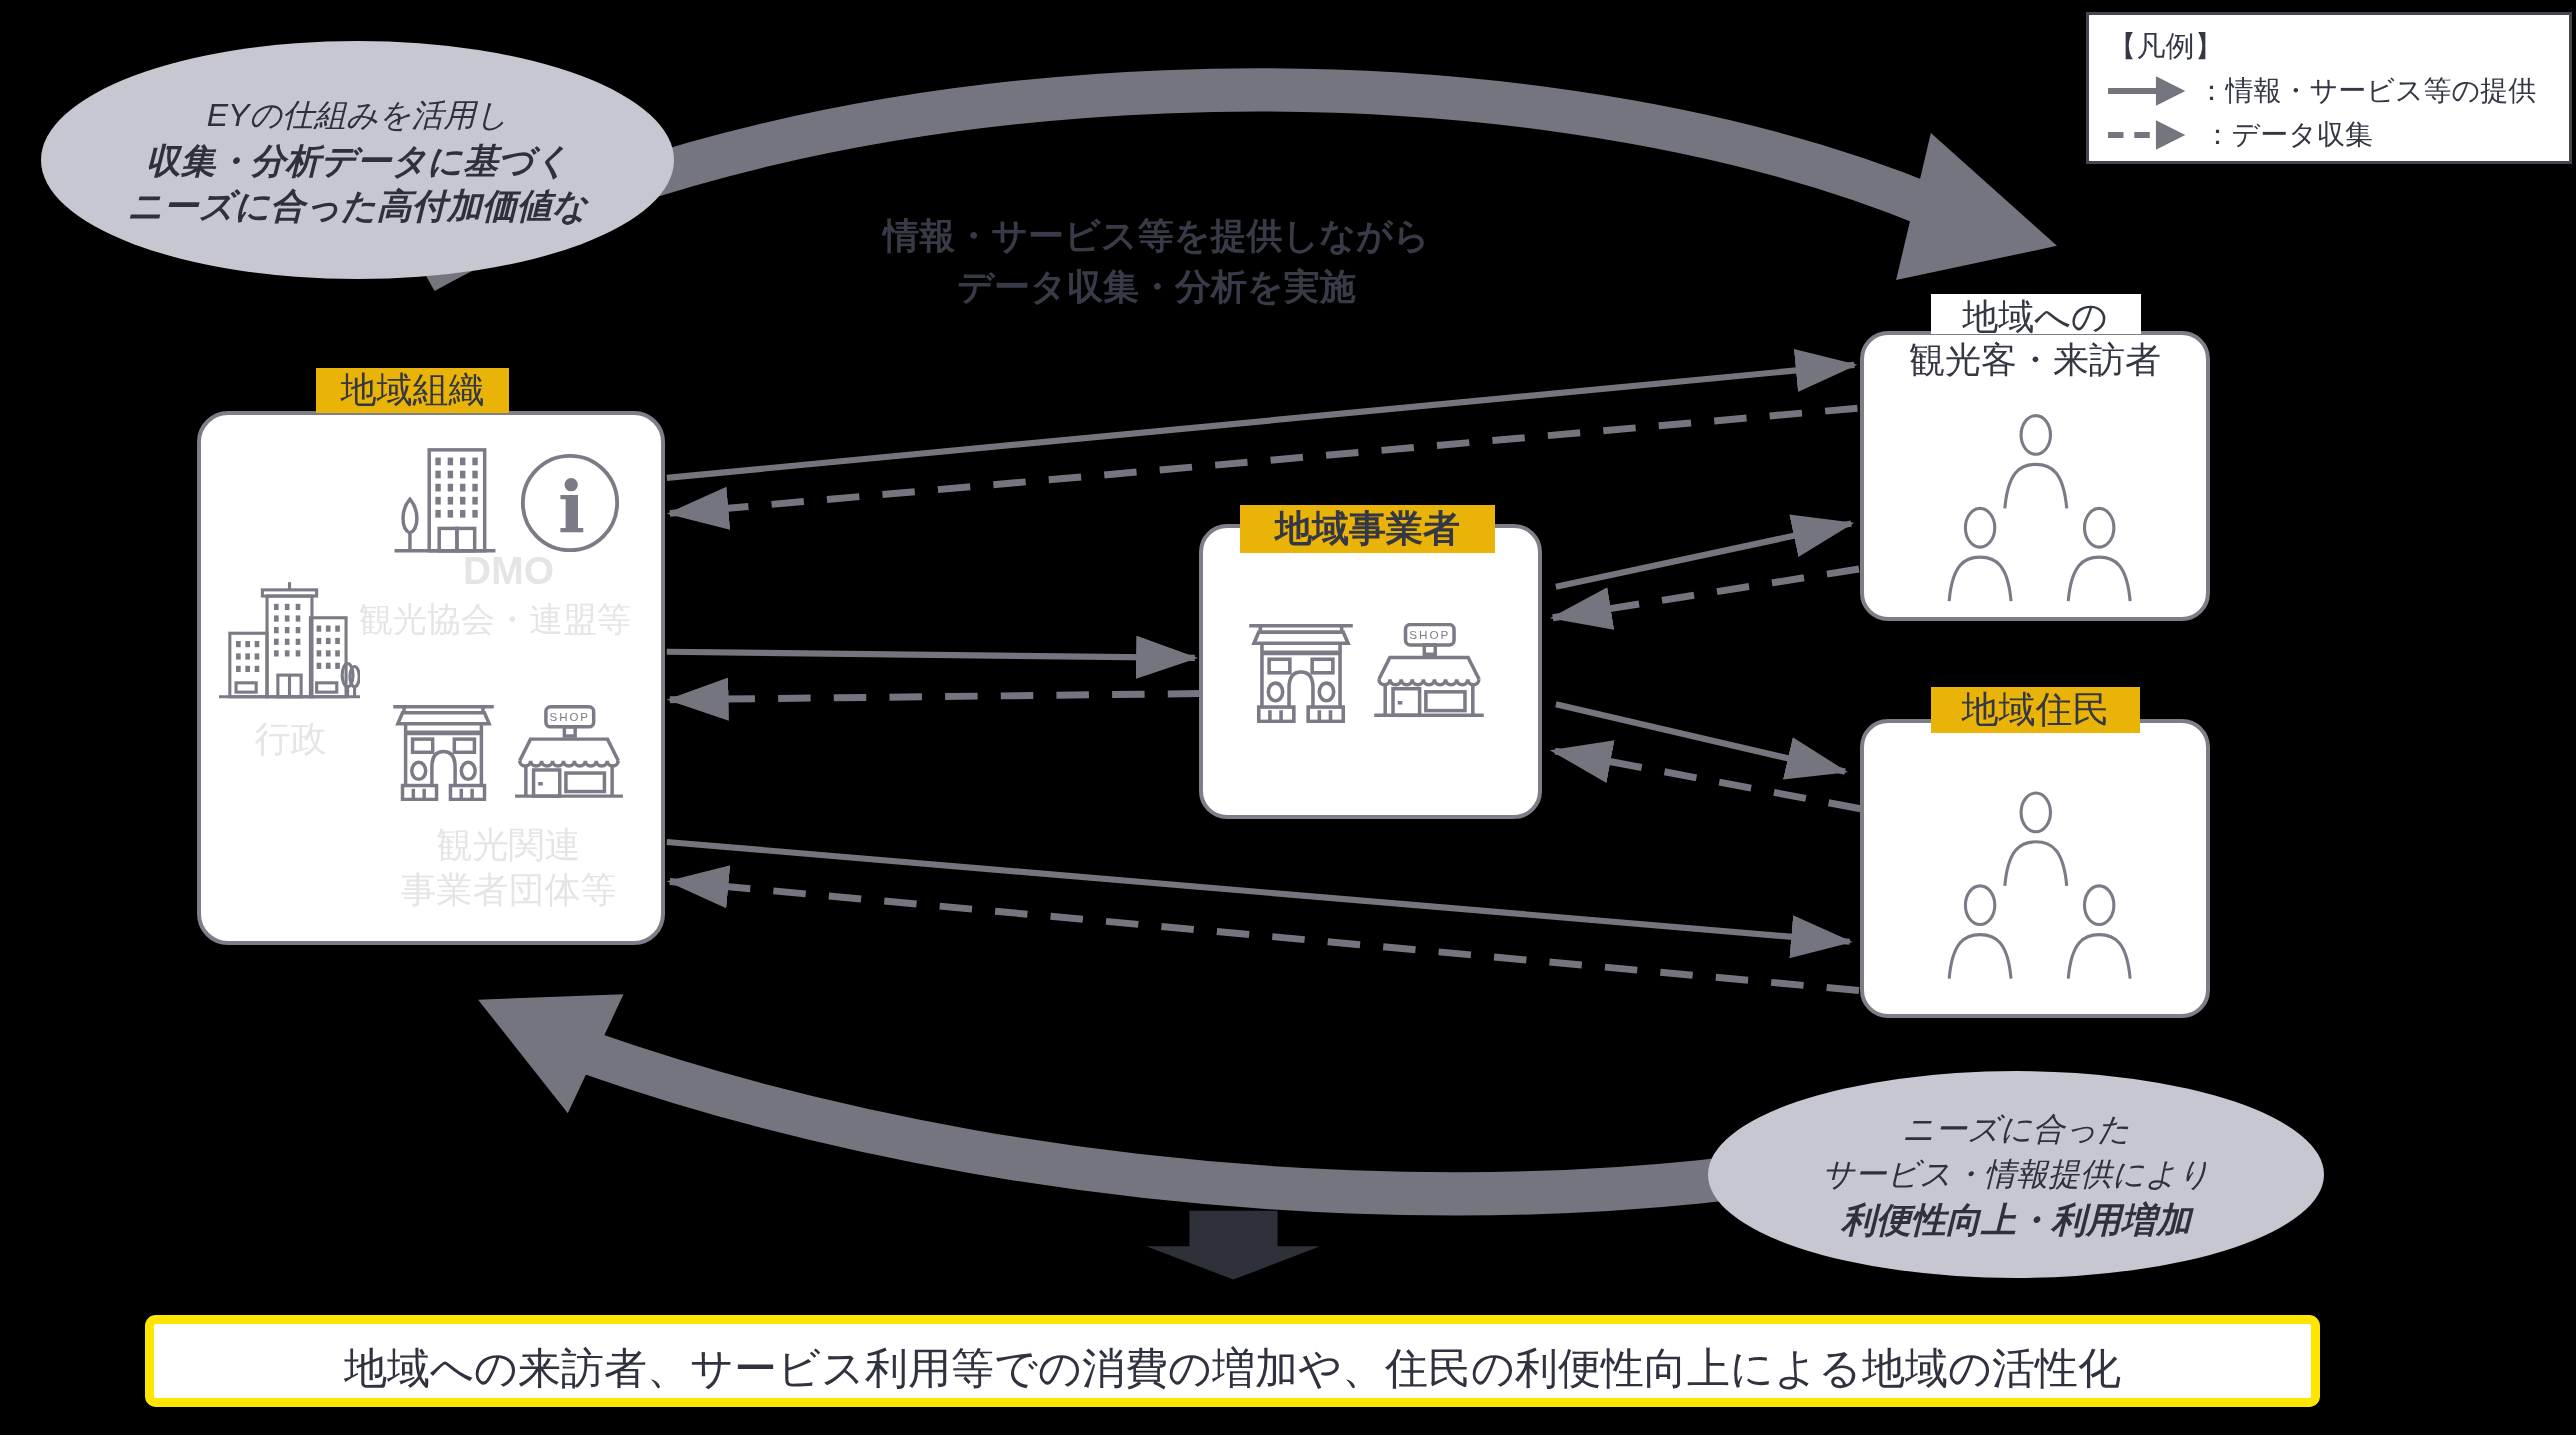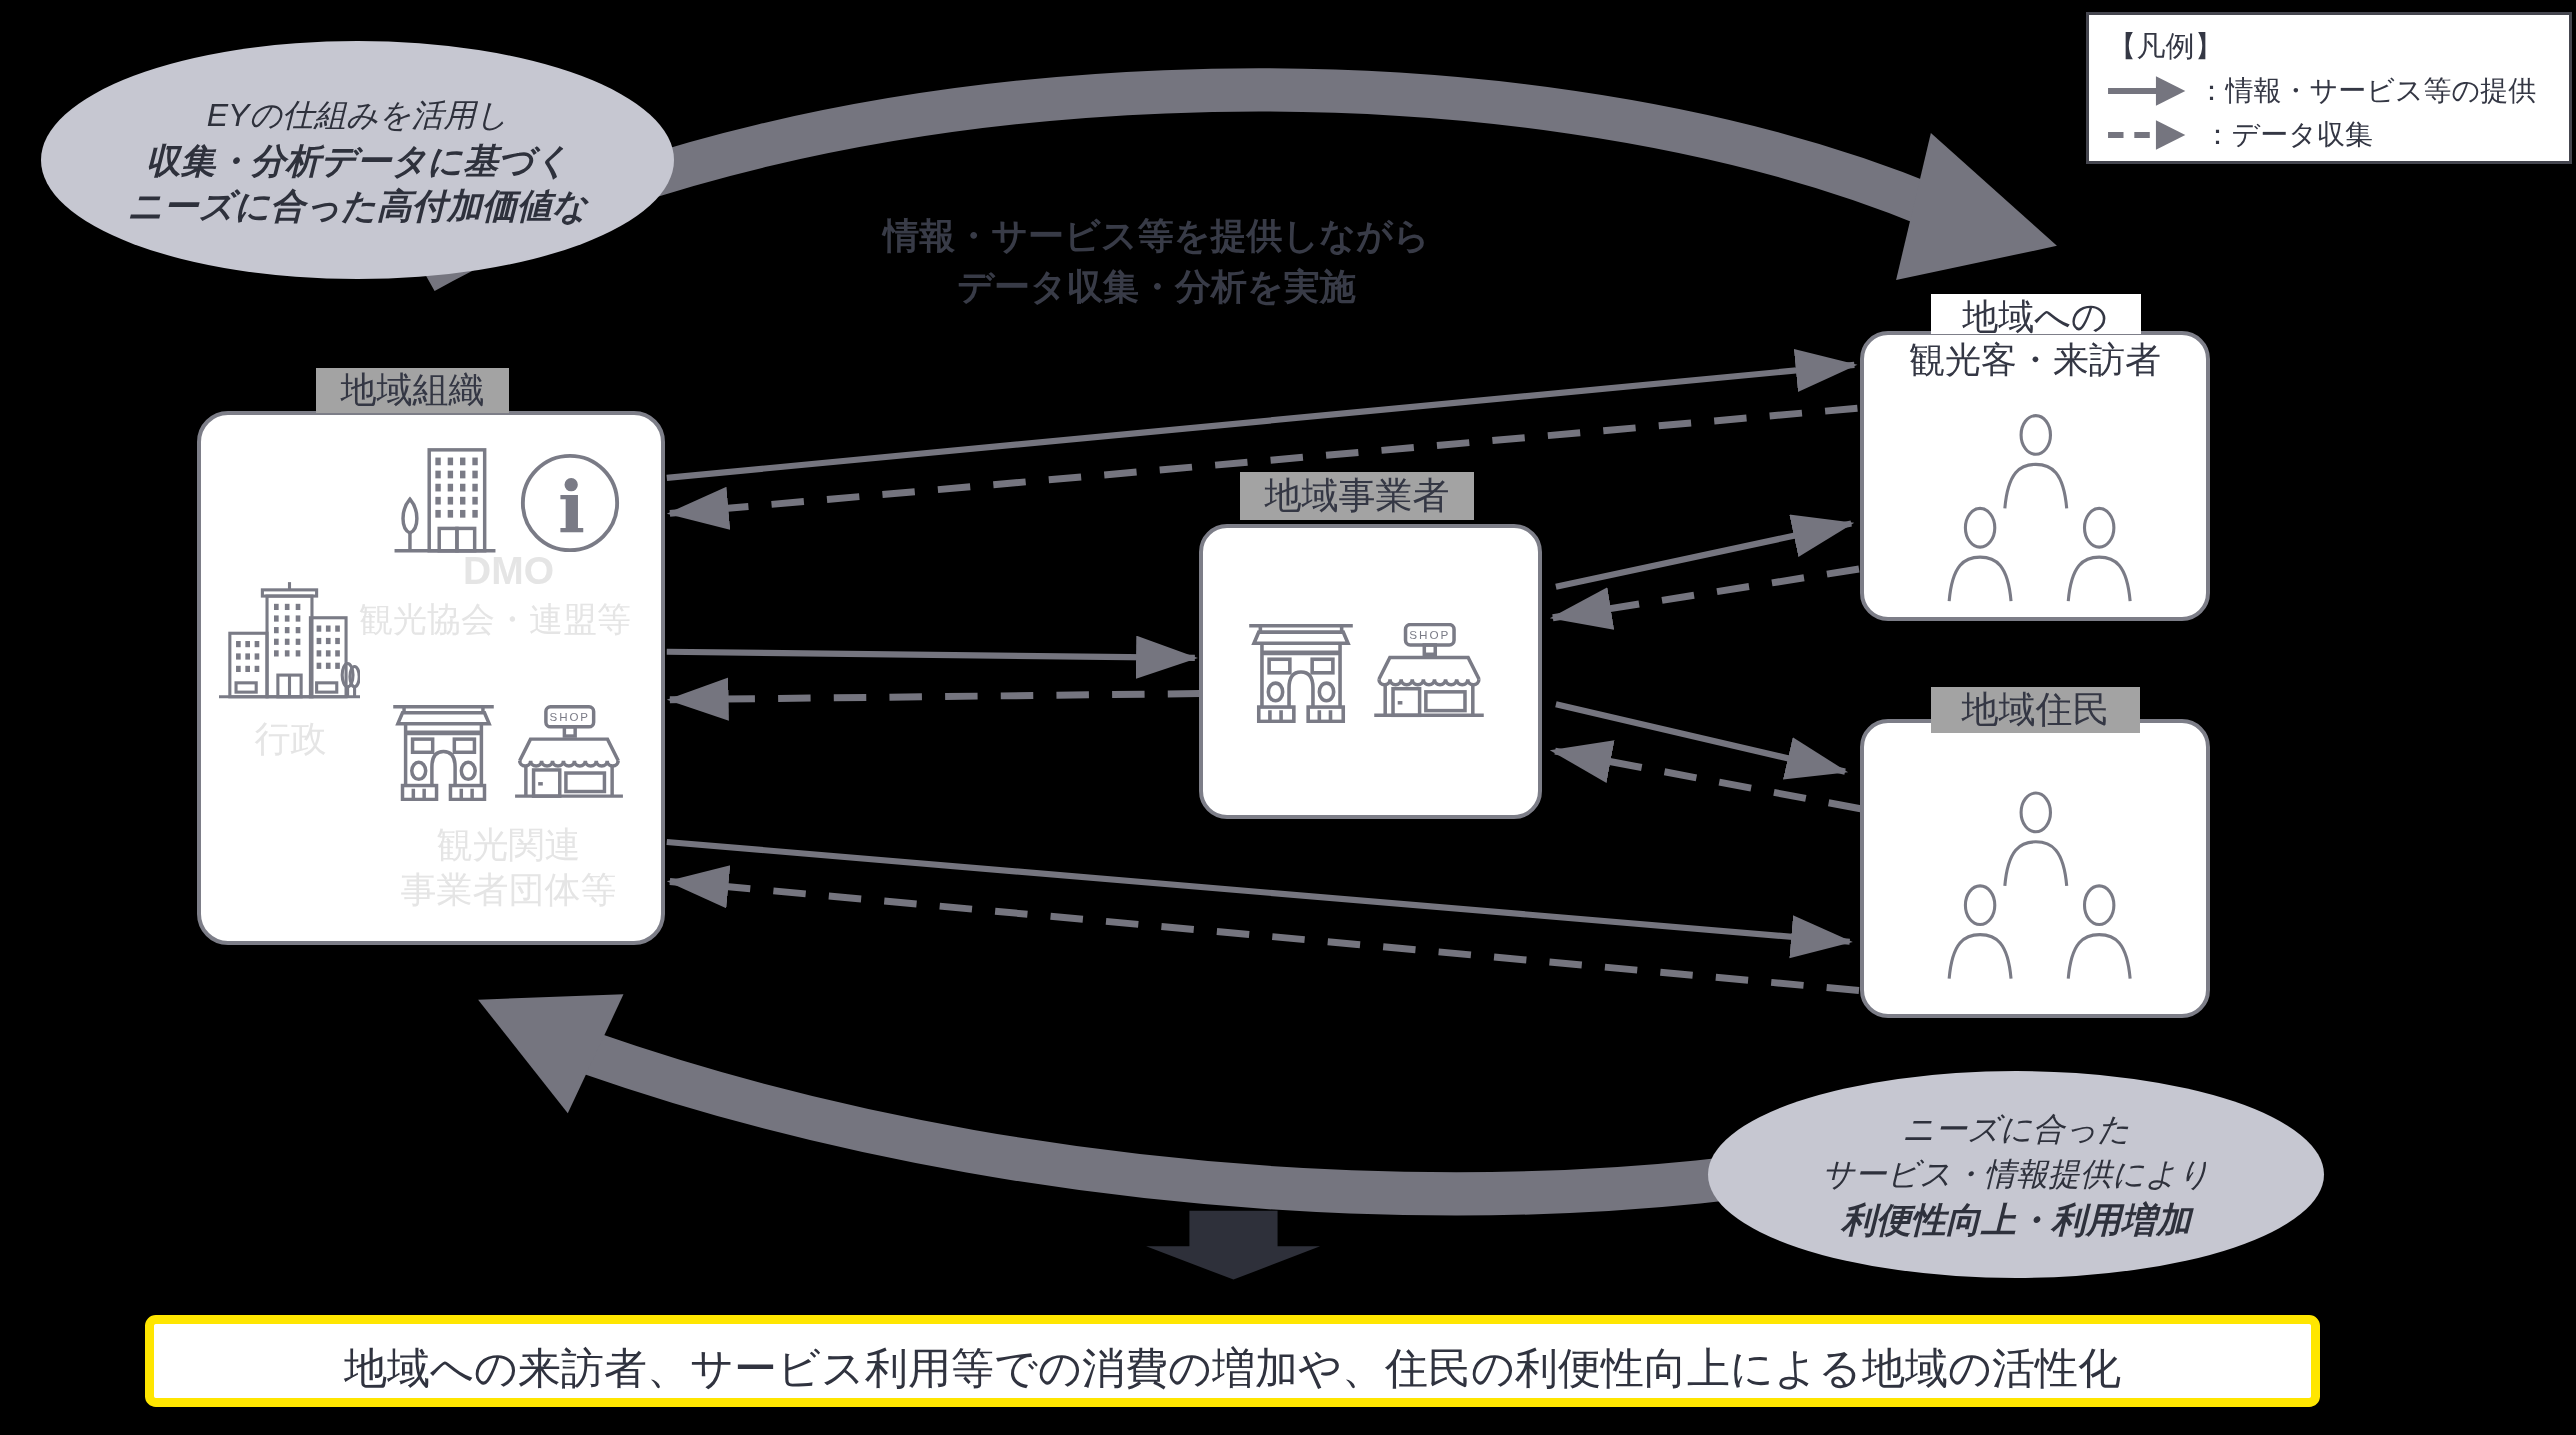--- a/index.html
+++ b/index.html
@@ -8,21 +8,21 @@
   .abs{position:absolute;}
   svg{display:block;}
   
   #arrow-layer{position:absolute;left:0;top:0;z-index:1;}
   .bubble{position:absolute;z-index:2;background:#c6c7d1;border-radius:50%;
           display:flex;flex-direction:column;align-items:center;justify-content:center;
           text-align:center;color:#2e313c;font-style:italic;}
   .node-box{position:absolute;z-index:3;background:#fff;border:4.6px solid #7d7e88;
             border-radius:31px;box-sizing:border-box;}
   .layer4{position:absolute;z-index:4;}
-  .node-label{position:absolute;z-index:4;background:#a3a3a3;color:#343744;
+  .node-label{position:absolute;z-index:4;background:#eab308;color:#343744;
               display:flex;align-items:center;justify-content:center;
               font-size:36px;font-weight:500;white-space:nowrap;}
   .box-text{position:absolute;z-index:4;text-align:center;color:#e5e5e5;white-space:nowrap;}
   .bubble .r1{font-size:32px;font-weight:500;line-height:45px;}
   .bubble .bold{font-size:35px;font-weight:700;line-height:45px;}
   #center-note{position:absolute;z-index:2;text-align:center;color:#383b47;font-weight:700;}
   #center-note .nt{font-size:37px;line-height:45px;margin-bottom:23px;}
   #center-note .nl{font-size:36px;line-height:51px;}
   #legend{position:absolute;z-index:4;background:#fff;border:3.1px solid #45464f;
           box-sizing:border-box;}
@@ -243,21 +243,21 @@
     <line x1="34" y1="102" x2="40" y2="102"></line>
     <rect x="70" y="88" width="50" height="24"></rect>
   </g>
   <text x="75" y="21" text-anchor="middle" font-size="15" letter-spacing="2.5" fill="#7a7b86" font-family="Liberation Sans, sans-serif">SHOP</text>
 </svg>
 
 <div class="box-text" style="left:352px;top:821px;width:313px;font-size:36px;">観光関連</div>
 <div class="box-text" style="left:352px;top:866px;width:313px;font-size:36px;">事業者団体等</div>
 
 <div class="node-box" style="left:1199px;top:524px;width:343px;height:295px;border-radius:28px;"></div>
-<div class="node-label" style="left:1240px;top:472px;width:234px;height:48px;font-size:37px;">地域事業者</div>
+<div class="node-label" style="left:1240px;top:505px;width:255px;height:48px;font-size:37px;font-weight:bold;">地域事業者</div>
 
 <svg class="layer4" style="left:1247px;top:621px;" width="108" height="102" viewBox="0 0 134 128">
   <g stroke="#7a7b86" stroke-width="4.5" fill="none">
     <line x1="2" y1="6" x2="132" y2="6"></line>
     <line x1="16" y1="6" x2="16" y2="13"></line>
       <line x1="118" y1="6" x2="118" y2="13"></line>
     <path d="M8,28 L14,14 H120 L126,28 Z"></path>
     <path d="M18,28 V108"></path>
       <path d="M116,28 V108"></path>
     <line x1="18" y1="40" x2="116" y2="40" stroke-width="6"></line>

